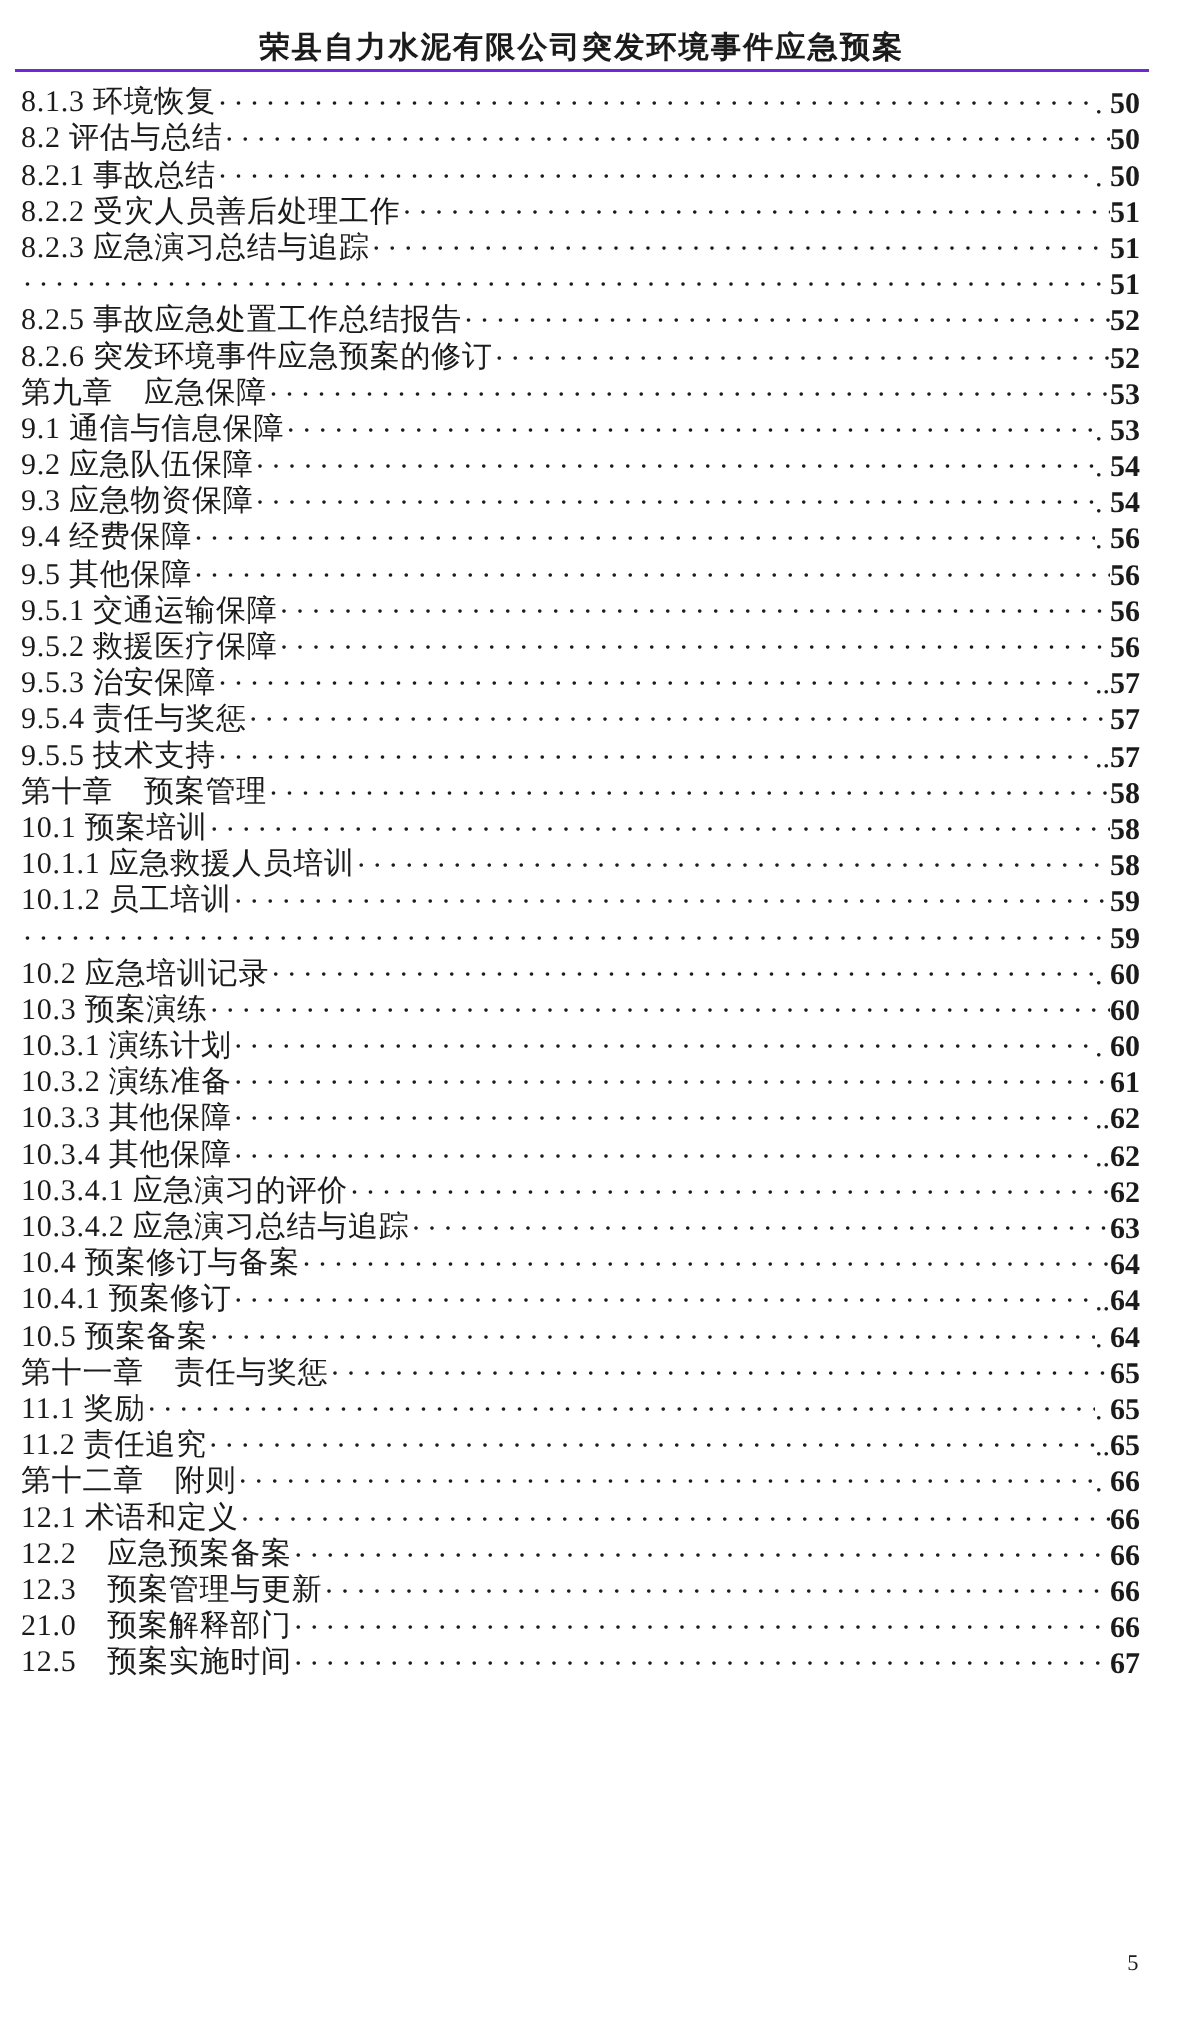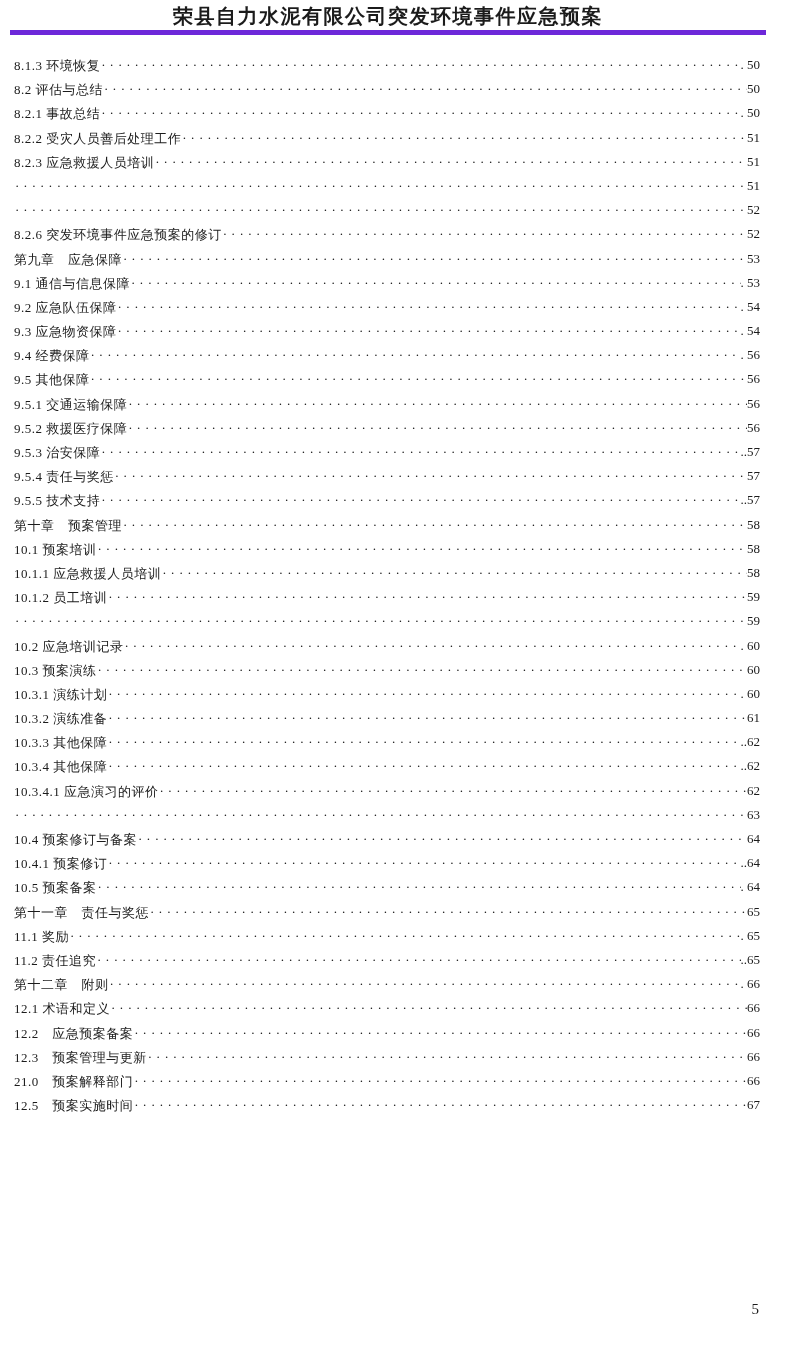--- a/index.html
+++ b/index.html
@@ -8,45 +8,45 @@
     width: 800px;
     height: 1351px;
     position: relative;
     font-family: "Liberation Serif", "DejaVu Serif", serif;
     color: #1b1b1b;
     overflow: hidden;
   }
   .page-header {
     position: absolute;
     left: 10px;
-    top: 0;
+    top: 16px;
     width: 756px;
     padding-top: 5px;
-    border-bottom: 5px solid #6d28d9;
+    border-bottom: 2px solid #6d28d9;
   }
   .header-title {
     text-align: center;
     font-size: 20px;
     font-weight: 700;
     letter-spacing: 1.5px;
     line-height: 22px;
     padding-bottom: 3px;
     white-space: nowrap;
   }
   .toc {
     position: absolute;
     left: 14px;
     top: 57px;
     width: 746px;
   }
   .toc-row {
     height: 24.2px;
     display: flex;
-    align-items: flex-start;
-    font-size: 13px;
+    align-items: flex-end;
+    font-size: 20px;
     white-space: nowrap;
   }
   .toc-label {
     white-space: pre;
     flex: 0 0 auto;
     letter-spacing: 0.5px;
   }
   .toc-leader {
     flex: 1 1 auto;
     overflow: hidden;
@@ -55,20 +55,21 @@
     padding: 0 1px;
     min-width: 0;
   }
   .toc-tail {
     white-space: pre;
     flex: 0 0 auto;
   }
   .toc-page {
     flex: 0 0 auto;
     text-align: right;
+    font-weight: bold;
   }
   .page-footer {
     position: absolute;
     top: 1300px;
     right: 41px;
   }
   .page-num {
     font-size: 15px;
   }
 </style>
@@ -103,33 +104,34 @@
     </div>
 
     <div class="toc-row">
       <span class="toc-label">8.2.2 受灾人员善后处理工作</span>
       <span class="toc-leader">································································································································································</span>
       <span class="toc-tail"></span>
       <span class="toc-page">51</span>
     </div>
 
     <div class="toc-row">
-      <span class="toc-label">8.2.3 应急救援人员培训</span>
+      <span class="toc-label">8.2.3 应急演习总结与追踪</span>
       <span class="toc-leader">································································································································································</span>
       <span class="toc-tail"></span>
       <span class="toc-page">51</span>
     </div>
 
     <div class="toc-row">
       <span class="toc-leader">································································································································································</span>
       <span class="toc-tail"></span>
       <span class="toc-page">51</span>
     </div>
 
     <div class="toc-row">
+      <span class="toc-label">8.2.5 事故应急处置工作总结报告</span>
       <span class="toc-leader">································································································································································</span>
       <span class="toc-tail"></span>
       <span class="toc-page">52</span>
     </div>
 
     <div class="toc-row">
       <span class="toc-label">8.2.6 突发环境事件应急预案的修订</span>
       <span class="toc-leader">································································································································································</span>
       <span class="toc-tail"></span>
       <span class="toc-page">52</span>
@@ -289,20 +291,21 @@
     </div>
 
     <div class="toc-row">
       <span class="toc-label">10.3.4.1 应急演习的评价</span>
       <span class="toc-leader">································································································································································</span>
       <span class="toc-tail"></span>
       <span class="toc-page">62</span>
     </div>
 
     <div class="toc-row">
+      <span class="toc-label">10.3.4.2 应急演习总结与追踪</span>
       <span class="toc-leader">································································································································································</span>
       <span class="toc-tail"></span>
       <span class="toc-page">63</span>
     </div>
 
     <div class="toc-row">
       <span class="toc-label">10.4 预案修订与备案</span>
       <span class="toc-leader">································································································································································</span>
       <span class="toc-tail"></span>
       <span class="toc-page">64</span>

